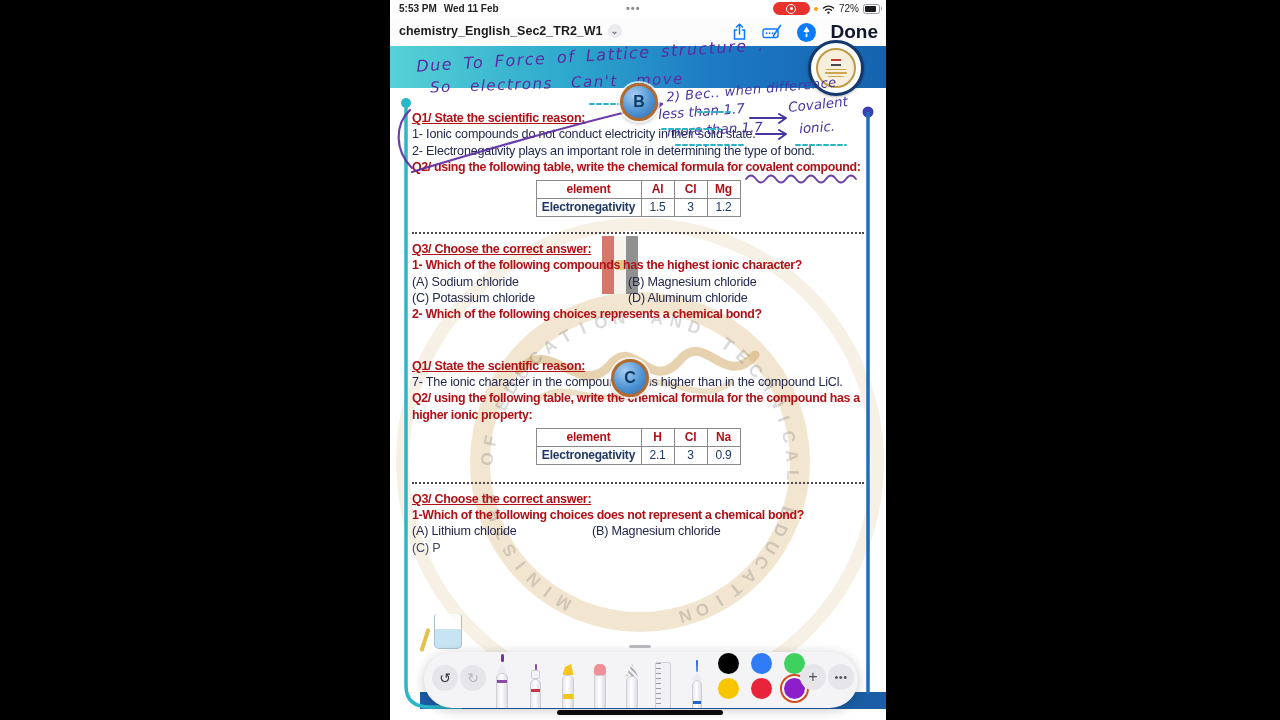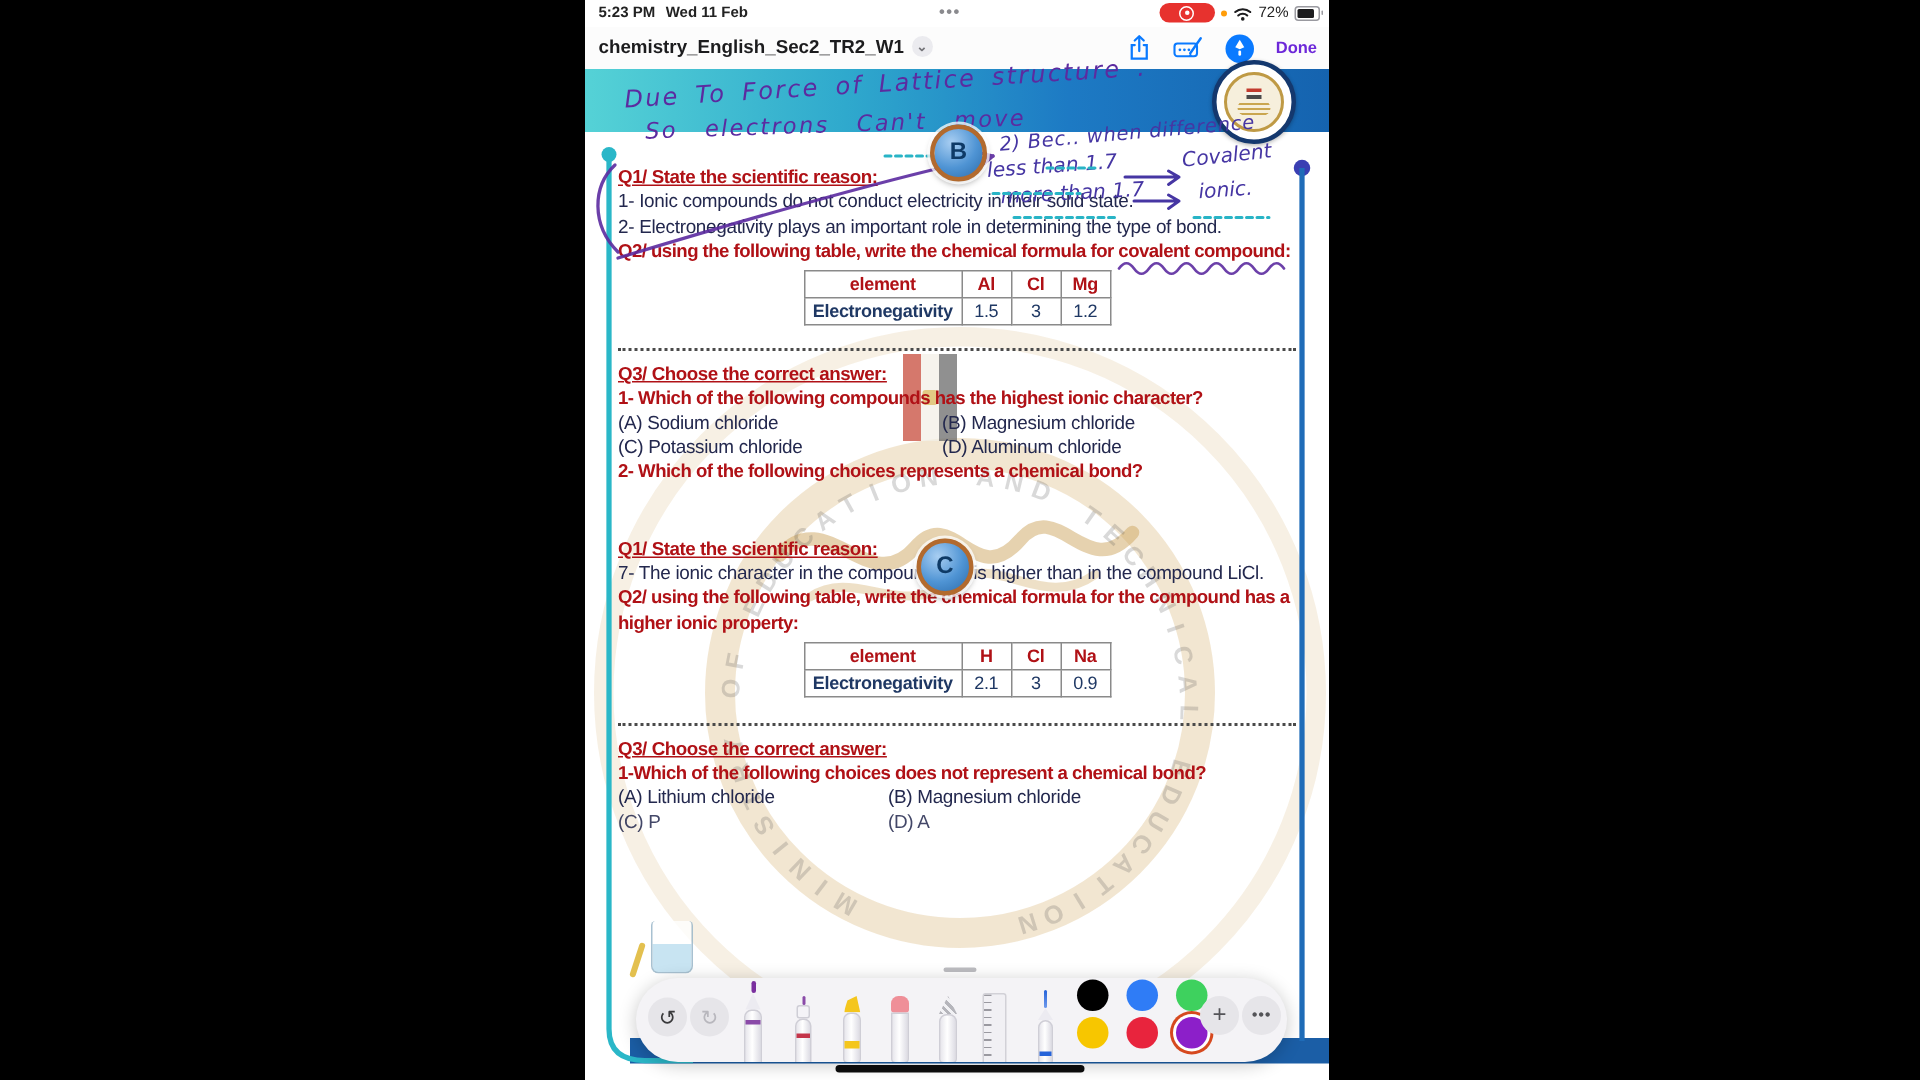--- a/index.html
+++ b/index.html
@@ -21,21 +21,21 @@
   .batt i{position:absolute;left:1px;top:1px;bottom:1px;width:70%;background:#1c1c1e;border-radius:1px;}
   .batt b{position:absolute;right:-3px;top:2px;width:1.5px;height:3.5px;background:#9a9aa0;border-radius:1px;}
 
   
   .titlebar{position:absolute;left:0;top:18px;width:100%;height:28px;background:#fcfcfc;}
   .doc-title{position:absolute;left:9px;top:6px;font-size:12.5px;font-weight:700;color:#1c1c1e;display:flex;align-items:center;gap:5px;}
   .chev{width:14px;height:14px;border-radius:50%;background:#ebebef;color:#737378;font-size:9px;
         display:flex;align-items:center;justify-content:center;font-weight:700;}
   .tb-right{position:absolute;right:8px;top:3px;display:flex;align-items:center;gap:15px;}
   .tb-btn{display:flex;align-items:center;justify-content:center;height:22px;}
-  .done{color:#6d28d9;font-size:11px;font-weight:700;}
+  .done{color:#0f172a;font-size:19px;font-weight:700;}
   .pencil-circle{width:19px;height:19px;border-radius:50%;background:#0a7aff;display:flex;align-items:center;justify-content:center;}
 
   
   .banner{position:absolute;left:0;top:46px;width:100%;height:42px;
           background:linear-gradient(90deg,#55d2d6 0%,#2fa9cd 35%,#1d7ac4 65%,#1563af 100%);}
   .logo{position:absolute;left:418px;top:40px;width:56px;height:56px;border-radius:50%;background:#fff;
         border:3px solid #14386e;box-sizing:border-box;z-index:3;box-shadow:0 1px 3px rgba(0,0,0,.3);
         display:flex;align-items:center;justify-content:center;}
   .logo .gold{width:40px;height:40px;border-radius:50%;background:#f6efdc;border:2px solid #bf9a45;
         box-sizing:border-box;display:flex;flex-direction:column;align-items:center;justify-content:center;gap:1px;}
@@ -130,21 +130,21 @@
   .home{position:absolute;left:167px;top:710px;width:166px;height:5px;border-radius:3px;background:#0b0b0b;z-index:7;}
 </style>
 </head>
 <body>
 
 <div class="stage" data-name="screenshot-stage">
  <div class="screen" data-name="ipad-screen">
 
   <div class="statusbar" data-name="status-bar">
     <div class="sb-left">
-      <span data-name="clock">5:23 PM</span>
+      <span data-name="clock">5:53 PM</span>
       <span data-name="date">Wed 11 Feb</span>
     </div>
     <div class="sb-center" data-name="multitask-dots-icon">•••</div>
     <div class="sb-right">
       <div class="rec-pill" data-name="screen-recording-indicator">
             <span class="rec-dot">
               <i></i>
             </span>
           </div>
       <div class="orange-dot" data-name="microphone-indicator-icon"></div>
@@ -311,21 +311,20 @@
     </tbody>
         </table>
 
     <hr class="dotsep sep2" data-name="dotted-separator">
     <div class="q-heading mt7" data-name="q3-heading-c">Q3/ Choose the correct answer:</div>
     <div class="q-red" data-name="q3-1-question-c">1-Which of the following choices does not represent a chemical bond?</div>
     <div class="opts narrow" data-name="q3-2-options-c">
       <span data-name="option">(A) Lithium chloride</span>
       <span data-name="option">(B) Magnesium chloride</span>
       <span class="faded" data-name="option-partial">(C) P</span>
-      <span class="faded" data-name="option-partial">(D) A</span>
     </div>
   </div>
 
   <div class="beaker" data-name="beaker-image"></div>
   <div class="dropper" data-name="dropper-image"></div>
 
   <svg class="frame-svg" data-name="page-frame">
     <circle cx="16" cy="103" r="5" fill="#2ab7c8"></circle>
     <path d="M16 103 L16 686 Q16 707 40 707 L72 707" stroke="#2ab7c8" stroke-width="3.5" fill="none"></path>
     <circle cx="478" cy="112" r="5.5" fill="#3a3fb3"></circle>

